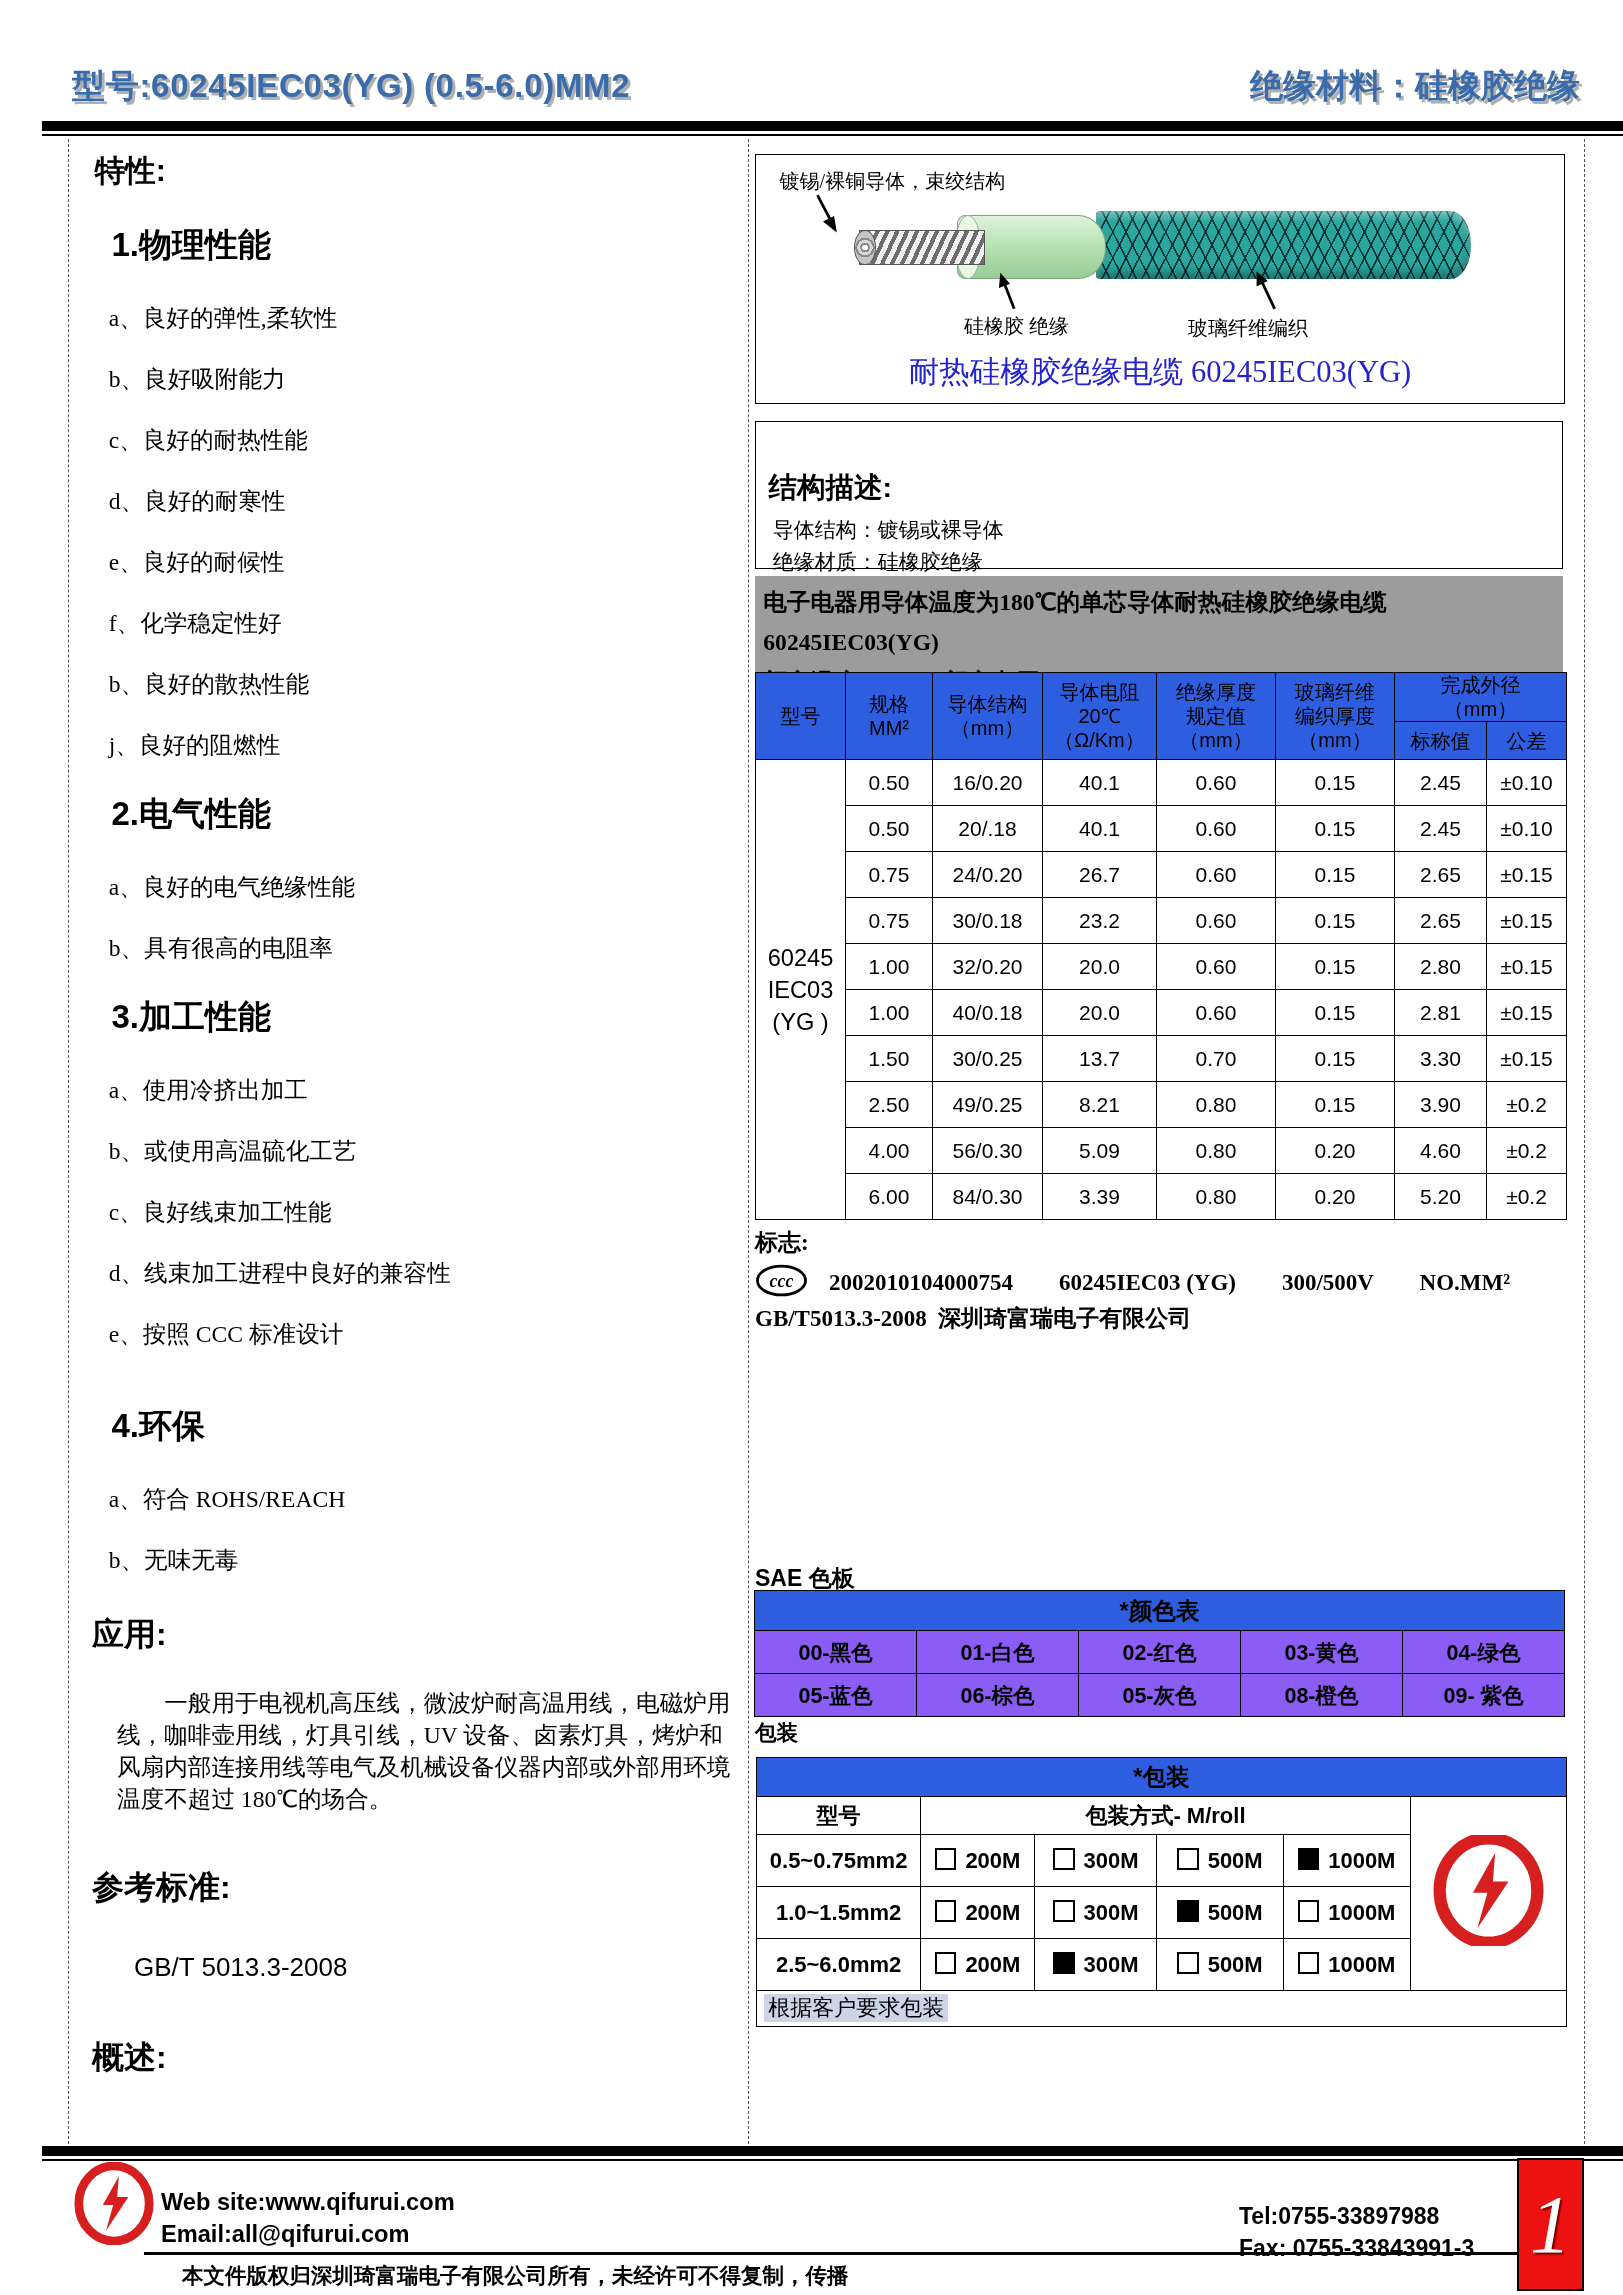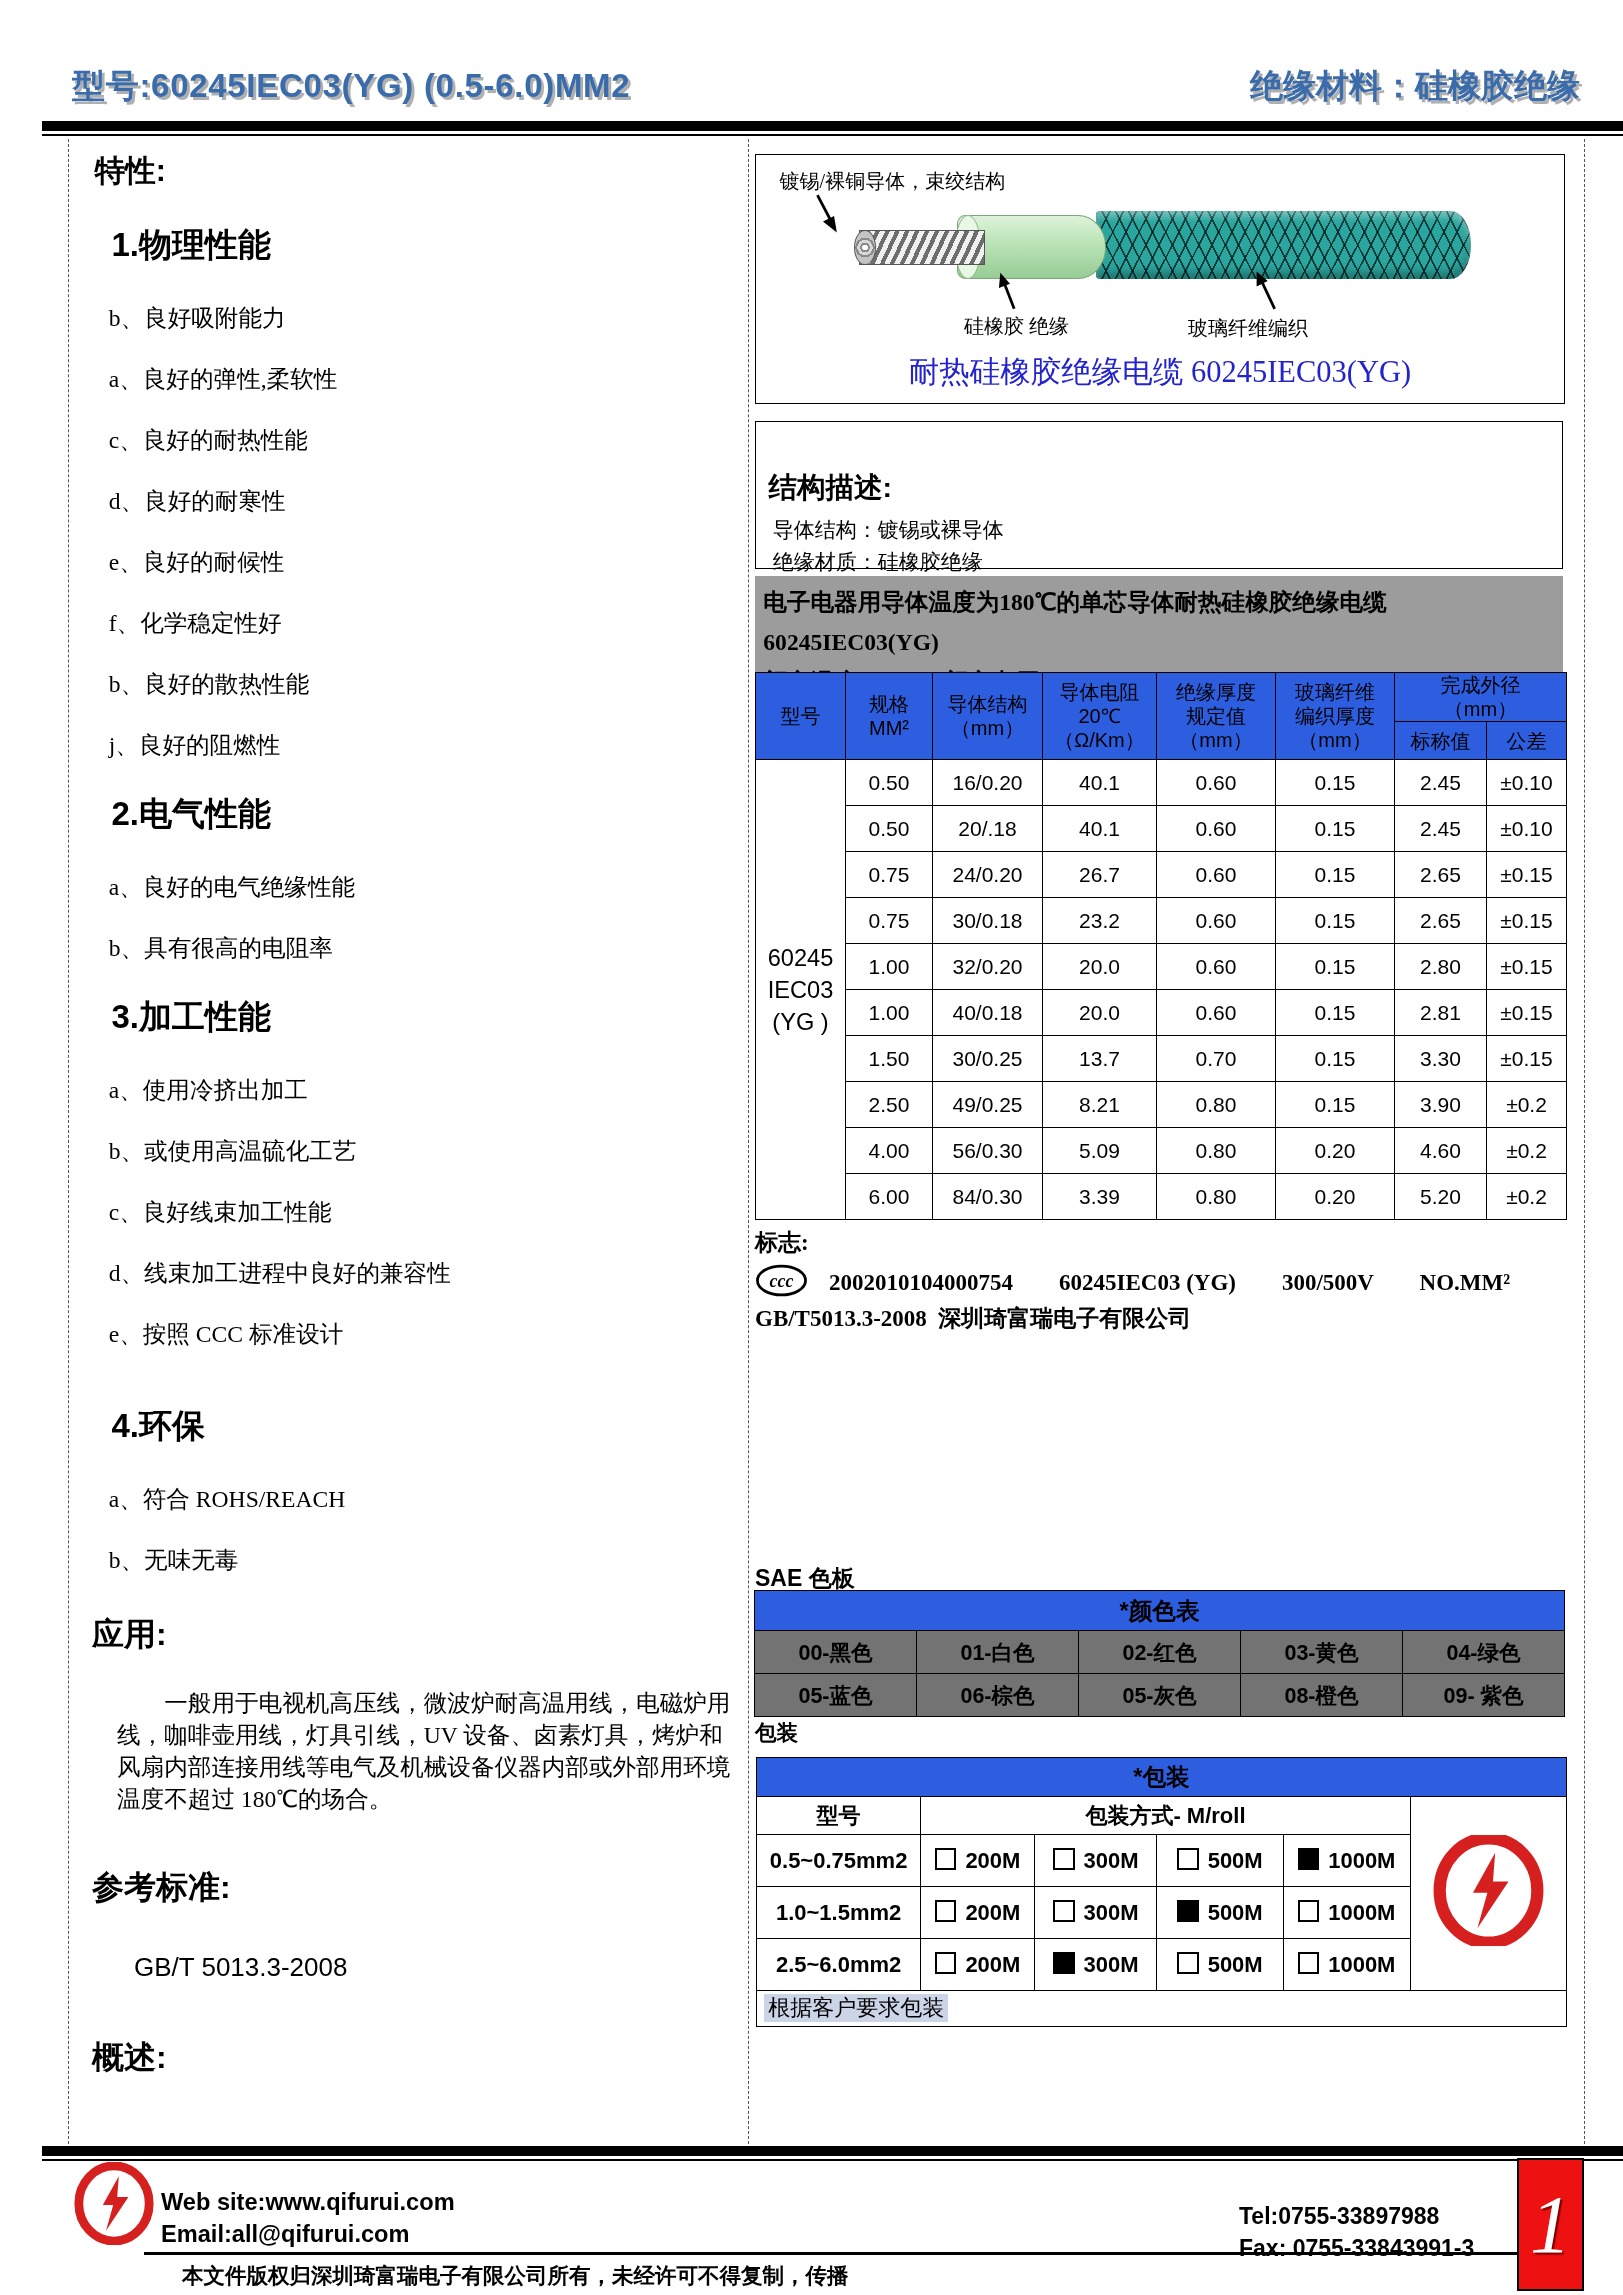--- a/index.html
+++ b/index.html
@@ -81,21 +81,21 @@
   .mark-title{font-weight:bold;font-size:23px;font-family:"Liberation Serif",serif;}
   .mark-line{margin-top:5.6px;font-family:"Liberation Serif",serif;font-weight:bold;font-size:23px;
              line-height:36px;white-space:pre-wrap;}
   .ccc-svg{display:inline-block;vertical-align:-7px;margin-right:21px;}
 
   
   .sae-label{position:absolute;left:755px;top:1563px;font-weight:bold;font-size:23px;}
   .ctable{position:absolute;left:754px;top:1590px;width:811px;}
   .ctable th,.ctable td{border:1.4px solid #000;text-align:center;}
   .ctable th{background:var(--table-header-bg);font-size:23.6px;font-weight:bold;height:37px;}
-  .ctable td{font-size:21.5px;font-weight:bold;height:40px;background:#737373;}
+  .ctable td{font-size:21.5px;font-weight:bold;height:40px;background:#8b5cf6;}
 
   
   .pk-label{position:absolute;left:755px;top:1718px;font-weight:bold;font-size:21.5px;}
   .ptable{position:absolute;left:756px;top:1757px;width:811px;}
   .ptable th,.ptable td{border:1.4px solid #000;text-align:center;}
   .ptable th.ptop{background:var(--table-header-bg);font-size:23.6px;font-weight:bold;height:36px;}
   .ptable td{background:#fff;font-size:22px;font-weight:bold;}
   .ptable .hrow td{height:35px;}
   .ptable .drow td{height:49px;}
   .ptable td.note-cell{height:33px;text-align:left;font-weight:normal;padding-left:7px;}
@@ -129,22 +129,22 @@
   <div class="rule2"></div>
 
   <div class="vdash" style="left:68px"></div>
   <div class="vdash" style="left:748px"></div>
   <div class="vdash" style="left:1584px"></div>
 
   <div class="leftcol">
     <div class="feat-title">特性:</div>
     <div>
         <div class="sec-title">1.物理性能</div>
+        <div class="item">a、良好的弹性,柔软性</div>
         <div class="item">b、良好吸附能力</div>
-        <div class="item">a、良好的弹性,柔软性</div>
         <div class="item">c、良好的耐热性能</div>
         <div class="item">d、良好的耐寒性</div>
         <div class="item">e、良好的耐候性</div>
         <div class="item">f、化学稳定性好</div>
         <div class="item">b、良好的散热性能</div>
         <div class="item">j、良好的阻燃性</div>
         <div class="sec-title">2.电气性能</div>
         <div class="item">a、良好的电气绝缘性能</div>
         <div class="item">b、具有很高的电阻率</div>
         <div class="sec-title">3.加工性能</div>

